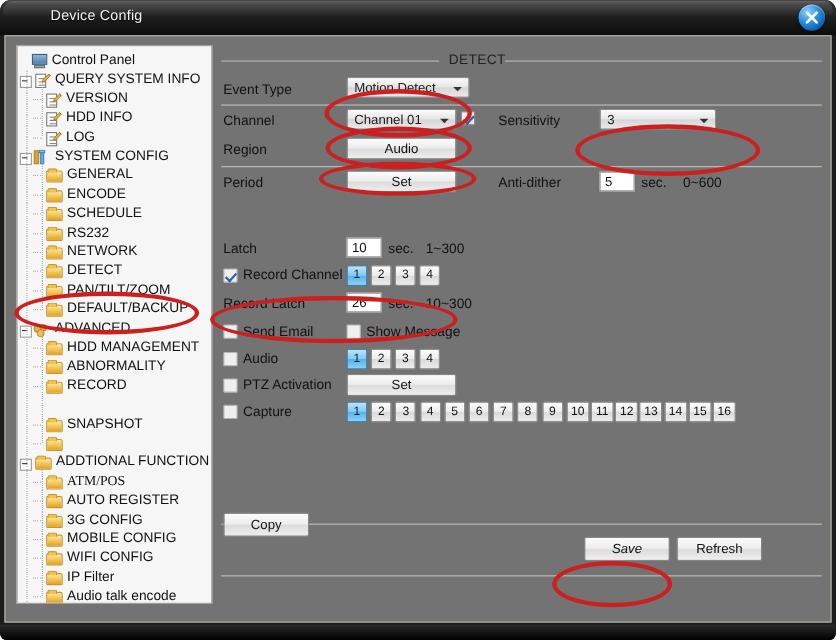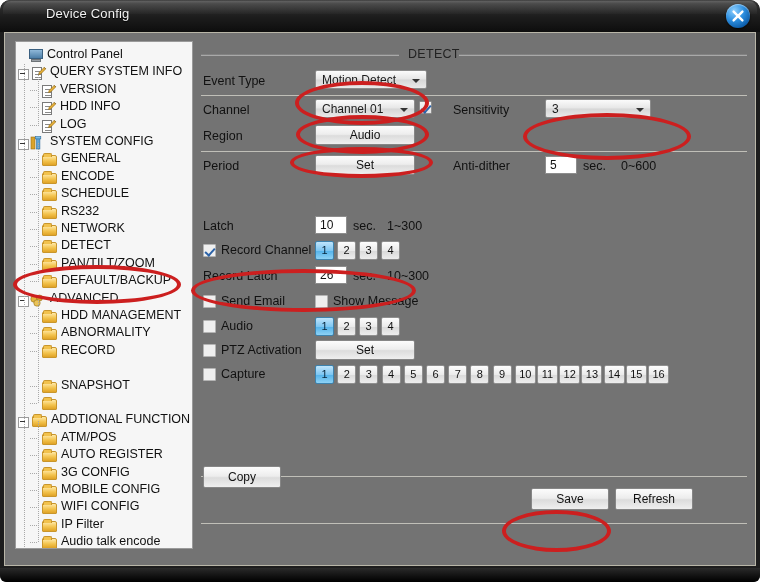--- a/index.html
+++ b/index.html
@@ -320,21 +320,21 @@
         </div>
         <div class="tnode" style="position: absolute; left: 0px; top: 352px; width: 176px; height: 17.4px; line-height: 17.4px;">
           <span class="hline" style="left: 14px; top: 9px; width: 8px;"></span>
           <span class="folder" style="left: 26px;"></span>
         </div>
         <div class="tnode" style="position: absolute; left: 0px; top: 369.4px; width: 176px; height: 17.4px; line-height: 17.4px;">
           <span class="exp" style="left: 2px;"></span>
           <span class="folder" style="left: 16px;"></span>
           <span class="lbl" style="left: 35px;">ADDTIONAL FUNCTION</span>
         </div>
-        <div class="tnode" style="position: absolute; left: 0px; top: 386.8px; width: 140px; height: 17.4px; line-height: 17.4px;">
+        <div class="tnode" style="position: absolute; left: 0px; top: 386.8px; width: 140px; height: 17.4px; line-height: 17.4px; font-family: Liberation Serif, serif;">
           <span class="hline" style="left: 14px; top: 9px; width: 8px;"></span>
           <span class="folder" style="left: 26px;"></span>
           <span class="lbl" style="left: 45px;">ATM/POS</span>
         </div>
         <div class="tnode" style="position: absolute; left: 0px; top: 404.2px; width: 176px; height: 17.4px; line-height: 17.4px;">
           <span class="hline" style="left: 14px; top: 9px; width: 8px;"></span>
           <span class="folder" style="left: 26px;"></span>
           <span class="lbl" style="left: 45px;">AUTO REGISTER</span>
         </div>
         <div class="tnode" style="position: absolute; left: 0px; top: 421.6px; width: 176px; height: 17.4px; line-height: 17.4px;">
@@ -461,21 +461,21 @@
           <div class="numbtn" style="left: 336px; top: 324px; width: 21px;">11</div>
           <div class="numbtn" style="left: 358.2px; top: 324px; width: 21px;">12</div>
           <div class="numbtn" style="left: 380.4px; top: 324px; width: 21px;">13</div>
           <div class="numbtn" style="left: 402.6px; top: 324px; width: 21px;">14</div>
           <div class="numbtn" style="left: 424.8px; top: 324px; width: 21px;">15</div>
           <div class="numbtn" style="left: 447px; top: 324px; width: 21px;">16</div>
         </div>
 
       <div class="rowline" style="top:435px;"></div>
       <div class="btn" style="left:2px;top:425px;width:78px;height:22px;line-height:20px;">Copy</div>
-      <div class="btn" style="left:330px;top:447px;width:78px;height:22px;line-height:20px;">Save</div>
+      <div class="btn" style="left:330px;top:447px;width:78px;height:22px;line-height:20px;font-style:italic;">Save</div>
       <div class="btn" style="left:414px;top:447px;width:78px;height:22px;line-height:20px;">Refresh</div>
       <div class="rowline" style="top:482px;"></div>
     </div>
 
     <div class="ellipse" style="left:290px;top:48px;width:134px;height:44px;"></div>
     <div class="ellipse" style="left:291px;top:82px;width:133px;height:39px;"></div>
     <div class="ellipse" style="left:518px;top:80px;width:168px;height:47px;"></div>
     <div class="ellipse" style="left:285px;top:114px;width:143px;height:31px;"></div>
     <div class="ellipse" style="left:186px;top:236px;width:225px;height:43px;"></div>
     <div class="ellipse" style="left:8px;top:232px;width:168px;height:39px;"></div>

